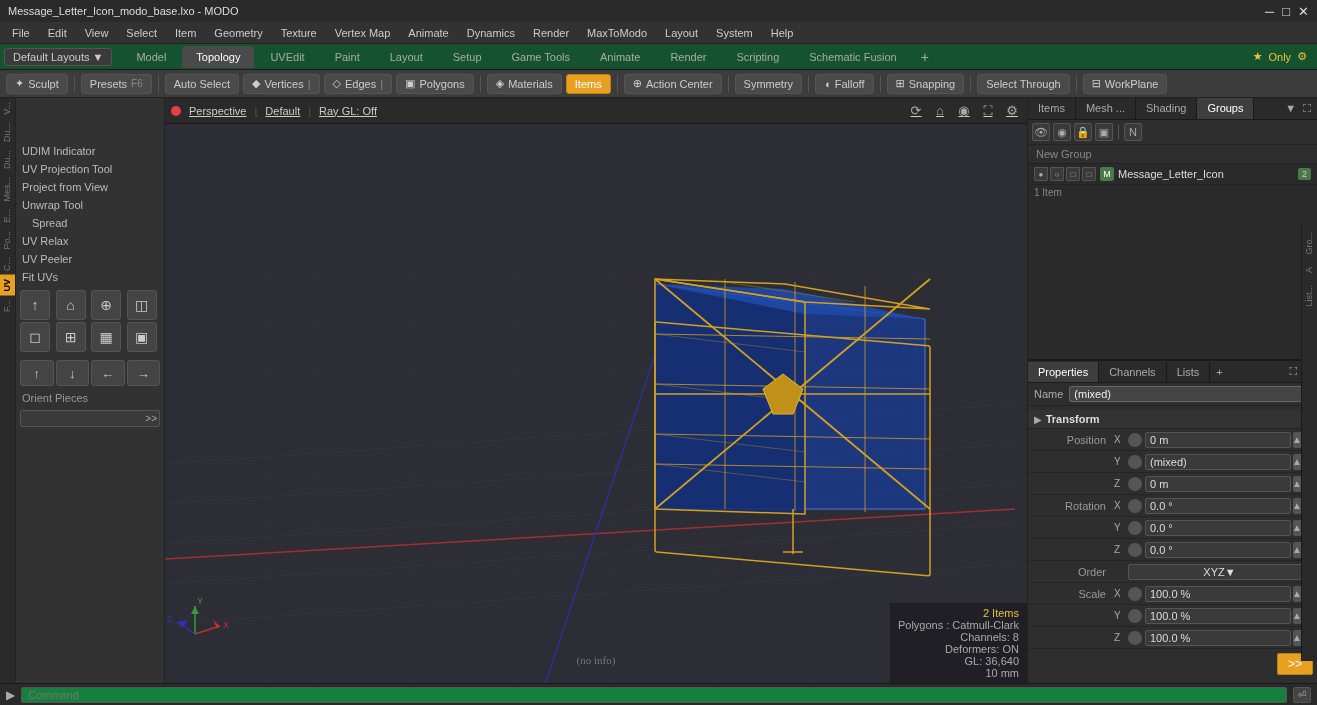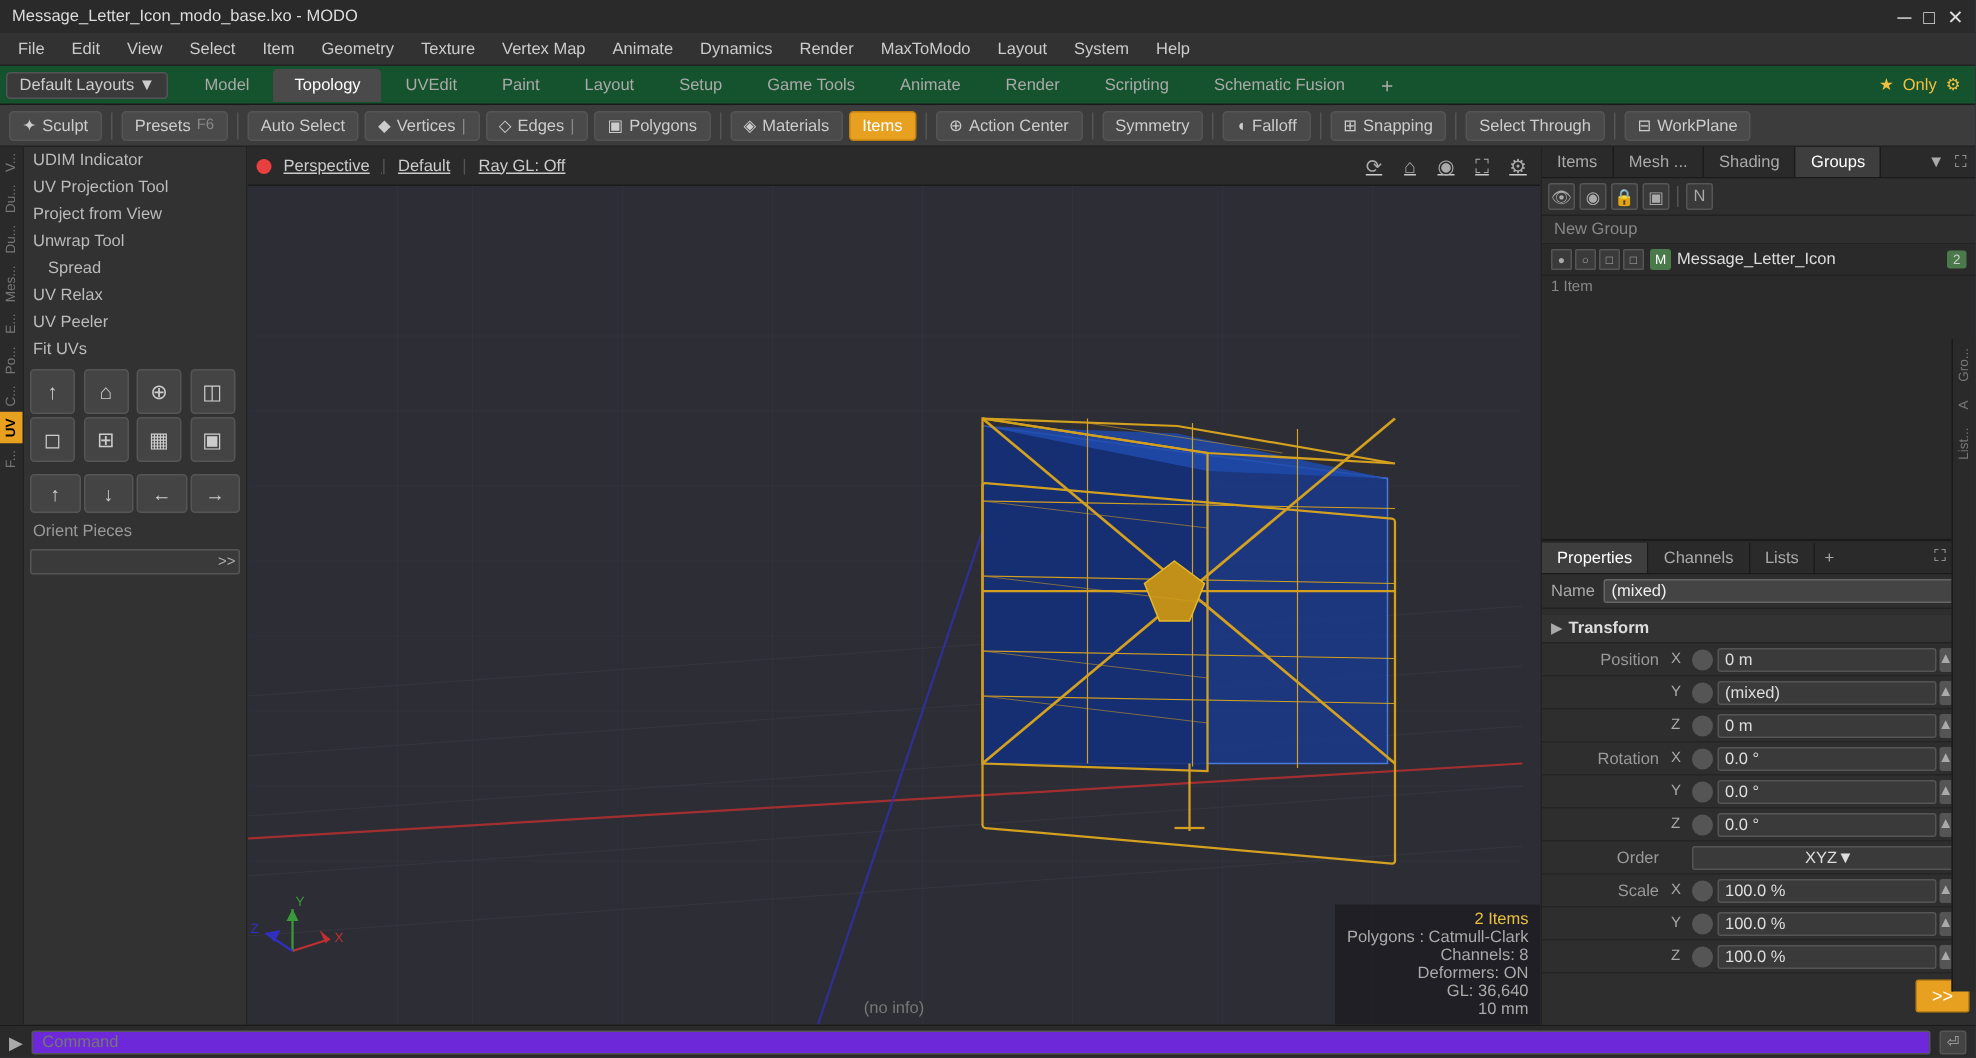--- a/index.html
+++ b/index.html
@@ -163,20 +163,21 @@
       border-radius: 2px;
       text-align: right;
       cursor: pointer;
       color: #aaa;
       font-size: 10px;
     }
     .left-main-content {
       flex: 1;
       display: flex;
       flex-direction: column;
+      margin-top: 44px;
     }
 
     
     #viewport {
       flex: 1;
       background: #2d2d2d;
       position: relative;
       overflow: hidden;
     }
     #viewport-header {
@@ -237,26 +238,27 @@
       right: 0;
       padding: 4px 8px;
       text-align: right;
       font-size: 11px;
       color: #aaa;
       background: rgba(0,0,0,0.3);
     }
 
     #no-info {
       position: absolute;
-      bottom: 3px;
+      bottom: 15px;
       left: 50%;
       transform: translateX(-50%);
       color: #777;
       font-size: 11px;
       padding: 2px 8px;
+      font-family: Liberation Serif, serif;
     }
 
     
     #right-panel {
       width: 290px;
       background: #323232;
       border-left: 1px solid #222;
       display: flex;
       flex-direction: column;
     }
@@ -497,21 +499,21 @@
       background: #2a2a2a;
       display: flex;
       align-items: center;
       padding: 0 6px;
       gap: 6px;
       border-top: 1px solid #1a1a1a;
     }
     .cmd-arrow { color: #aaa; font-size: 12px; }
     .cmd-input {
       flex: 1;
-      background: #6d28d9;
+      background: #15803d;
       border: 1px solid #555;
       border-radius: 2px;
       padding: 1px 6px;
       color: #ddd;
       font-size: 11px;
     }
     .cmd-icon-btn {
       width: 18px;
       height: 16px;
       background: #444;

